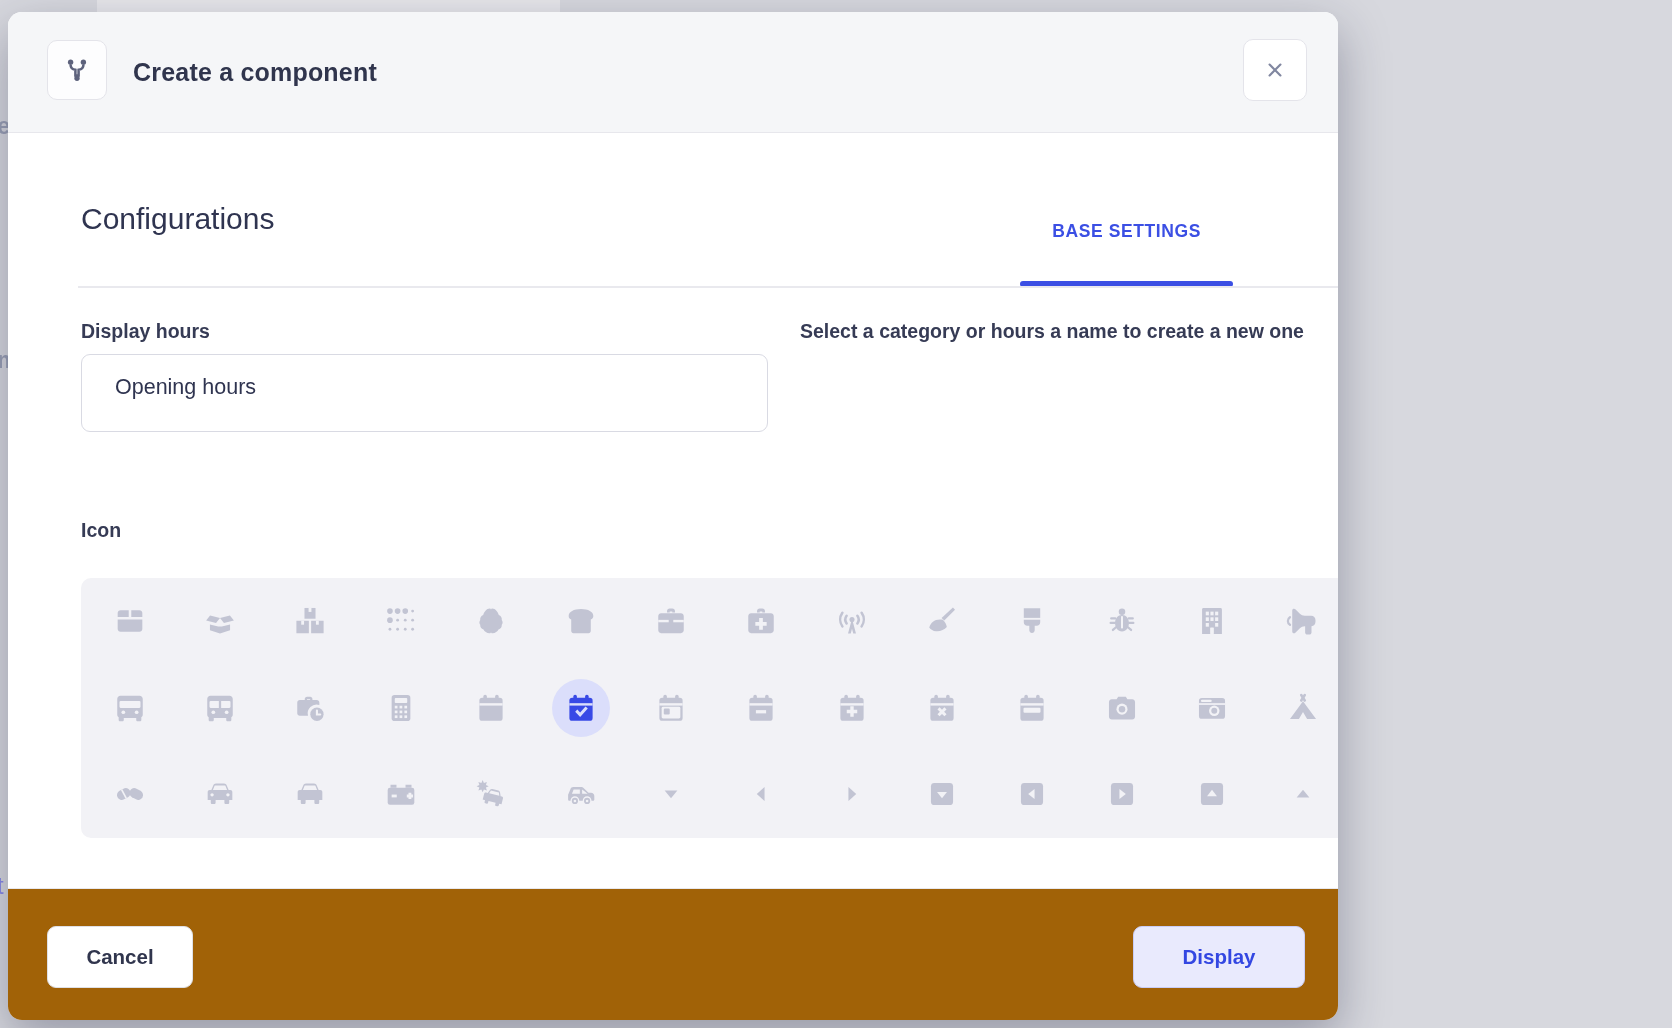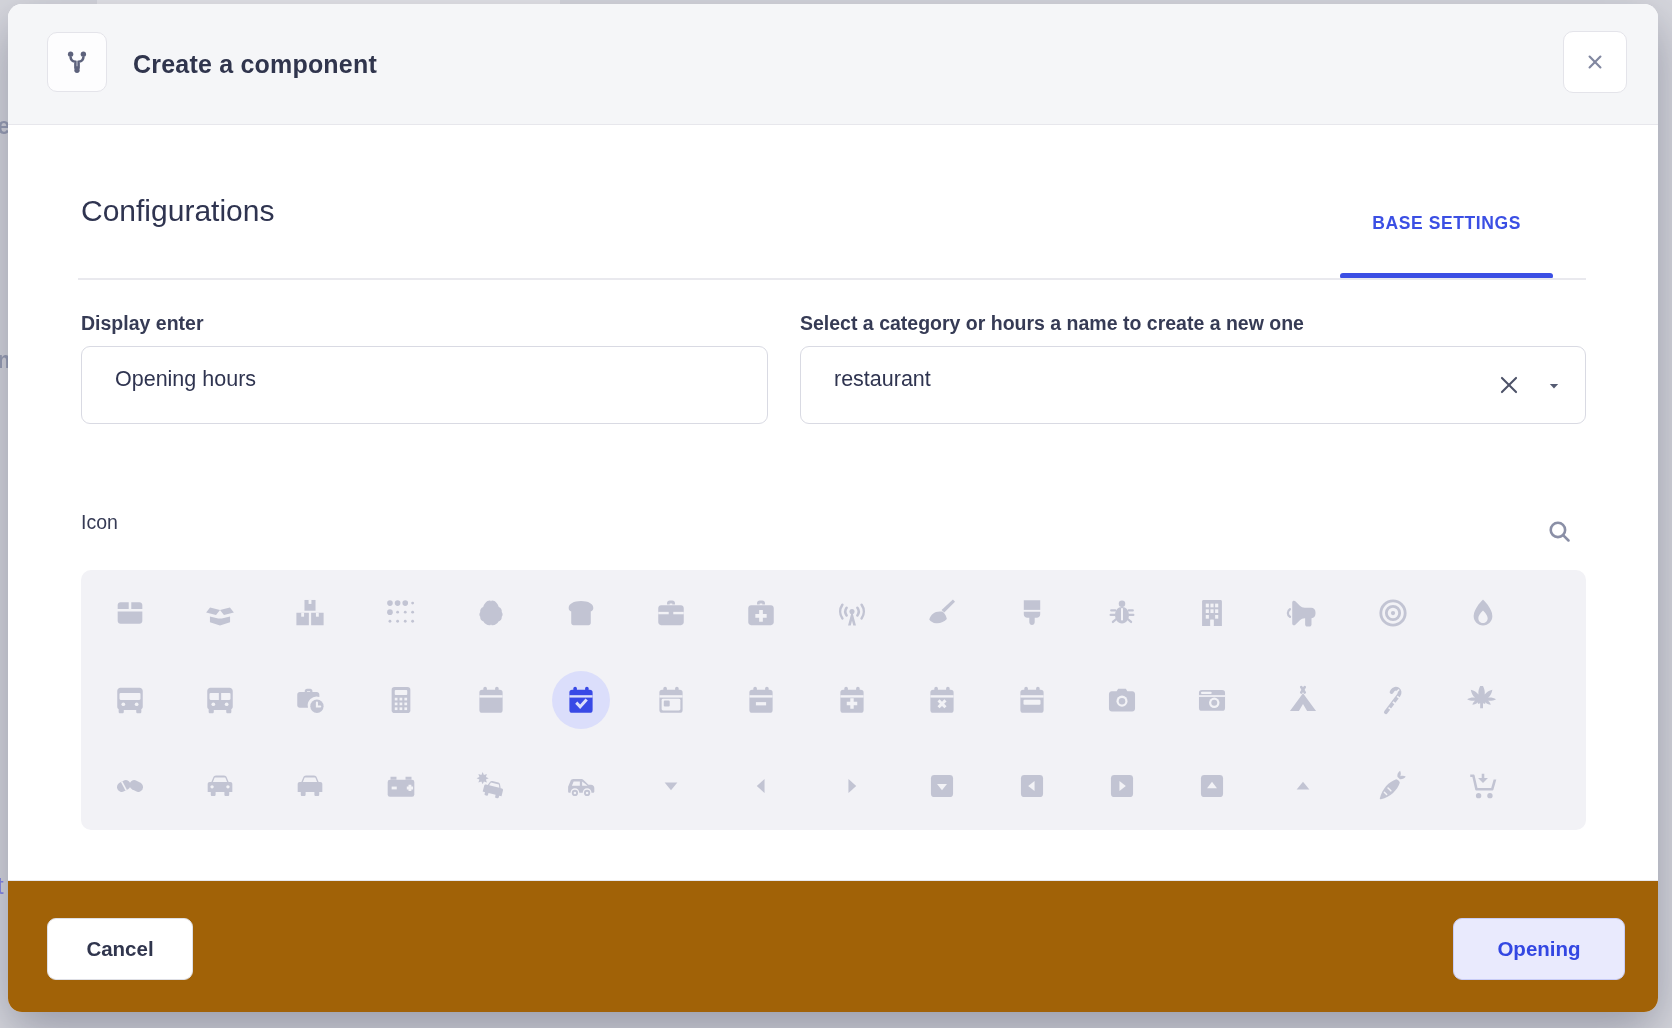--- a/index.html
+++ b/index.html
@@ -1,21 +1,21 @@
 <!DOCTYPE html>
 <html><head>
 <meta charset="utf-8">
 <style>
   html,body{margin:0;padding:0;width:1672px;height:1028px;overflow:hidden;
     font-family:"Liberation Sans","DejaVu Sans",sans-serif;background:#d7d8de;}
   .backdrop-frag{position:absolute;left:-3px;font-size:24px;font-weight:700;color:#9aa0b5;z-index:0;}
   .backdrop-frag.purple{color:#8789e8;font-weight:400;}
   .backdrop-card{position:absolute;left:97px;top:0;width:463px;height:12px;background:#e6e6ea;}
 
-  .modal{position:absolute;left:8px;top:4px;width:1650px;height:1008px;background:#ffffff;
+  .modal{position:absolute;left:8px;top:12px;width:1330px;height:1008px;background:#ffffff;
     border-radius:14px;box-shadow:0 18px 50px rgba(30,32,60,.35);overflow:hidden;z-index:2;}
 
   
   .modal-header{position:absolute;left:0;top:0;width:100%;height:121px;background:#f5f6f8;
     border-bottom:1px solid #e7e7ec;box-sizing:border-box;}
   .comp-icon-btn{position:absolute;left:39px;top:28px;width:60px;height:60px;background:#fdfdfe;
     border:1.5px solid #e4e4ea;border-radius:10px;display:flex;align-items:center;justify-content:center;box-sizing:border-box;}
   .comp-icon-btn svg{width:32px;height:32px;color:#5d627c;fill:currentColor;}
   .modal-title{position:absolute;left:125px;top:0;height:121px;display:flex;align-items:center;
     font-size:25px;font-weight:700;color:#30354d;letter-spacing:.2px;}
@@ -41,21 +41,21 @@
   .text-input{position:absolute;top:342px;height:78px;border:1.5px solid #d9dae3;border-radius:9px;
     background:#fff;box-sizing:border-box;font-size:21.5px;color:#2f3450;padding:0 90px 12px 33px;outline:none;
     font-family:"Liberation Sans","DejaVu Sans",sans-serif;}
   .in-1{left:73px;width:687px;}
   .in-2{left:792px;width:786px;}
   .clear-x{position:absolute;top:368px;left:1488px;width:26px;height:26px;color:#4d5268;cursor:pointer;}
   .sel-caret{position:absolute;top:372px;left:1536px;width:20px;height:20px;color:#555b72;cursor:pointer;}
   .clear-x svg,.sel-caret svg{width:100%;height:100%;fill:currentColor;}
 
   
-  .icon-label{position:absolute;left:73px;top:507px;font-size:19.5px;font-weight:400;color:#363b55;}
+  .icon-label{position:absolute;left:73px;top:507px;font-size:19.5px;font-weight:700;color:#363b55;}
   .search-icon{position:absolute;left:1538px;top:514px;width:27px;height:27px;color:#8a8fa6;cursor:pointer;}
   .search-icon svg{width:100%;height:100%;}
   .icon-panel{position:absolute;left:73px;top:566px;width:1505px;height:260px;background:#f2f2f6;
     border-radius:10px;box-sizing:border-box;}
   .icon-grid{display:grid;grid-template-columns:repeat(16,1fr);grid-auto-rows:86.6px;
     padding:0 58px 0 4px;height:100%;box-sizing:border-box;align-items:center;justify-items:center;}
   .icon-cell{--hole:#f2f2f6;width:58px;height:58px;display:flex;align-items:center;justify-content:center;
     cursor:pointer;border-radius:50%;}
   .icon-cell svg{width:34px;height:34px;color:#c2c4d3;fill:currentColor;display:block;}
   .icon-cell.selected{--hole:#dbdefb;background:#dbdefb;}
@@ -103,25 +103,24 @@
 
   <div class="section-title">Configurations</div>
 
   <div class="tabs">
     <div class="tab active">
       <span class="tab-label">BASE SETTINGS</span>
     </div>
   </div>
   <div class="head-divider"></div>
 
-  <div class="field-label lbl-1">Display enter</div>
+  <div class="field-label lbl-1">Display hours</div>
   <input class="text-input in-1" value="Opening hours" style="">
 
   <div class="field-label lbl-2">Select a category or hours a name to create a new one</div>
-  <input class="text-input in-2" value="restaurant" style="">
   <span class="clear-x">
     <svg viewBox="0 0 24 24">
         <path d="M5.5 5.5l13 13M18.5 5.5l-13 13" stroke="currentColor" stroke-width="1.9" stroke-linecap="round" fill="none"></path>
       </svg>
   </span>
   <span class="sel-caret">
     <svg viewBox="0 0 24 24">
         <path d="M7 9.5h10L12 15z"></path>
       </svg>
   </span>
@@ -521,16 +520,16 @@
             <path d="M3 3.8h2.2c.4 0 .8.3.9.7l2 8.9h9.7l1.7-6h1.9l-2 7.1c-.1.4-.5.7-.9.7H7.4c-.4 0-.8-.3-.9-.7l-2-8.9H3z"></path>
             <circle cx="8.9" cy="18.8" r="1.9"></circle>
             <circle cx="16.9" cy="18.8" r="1.9"></circle>
           </svg>
         </div>
       </div>
   </div>
 
   <div class="modal-footer">
     <div class="btn btn-cancel">Cancel</div>
-    <div class="btn btn-continue">Opening</div>
+    <div class="btn btn-continue">Display</div>
   </div>
 
 </div>
 
 </body></html>

